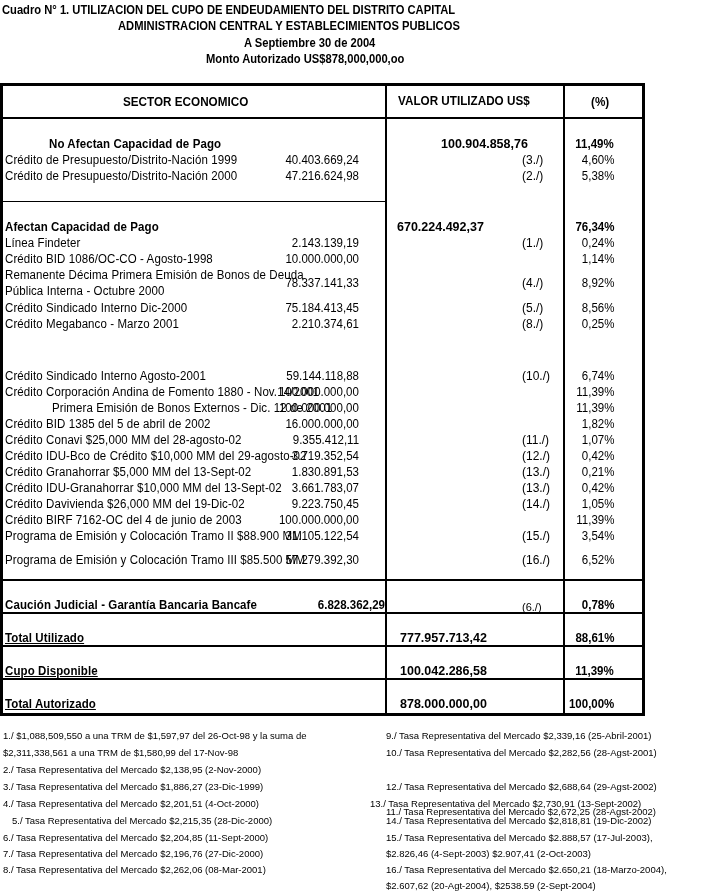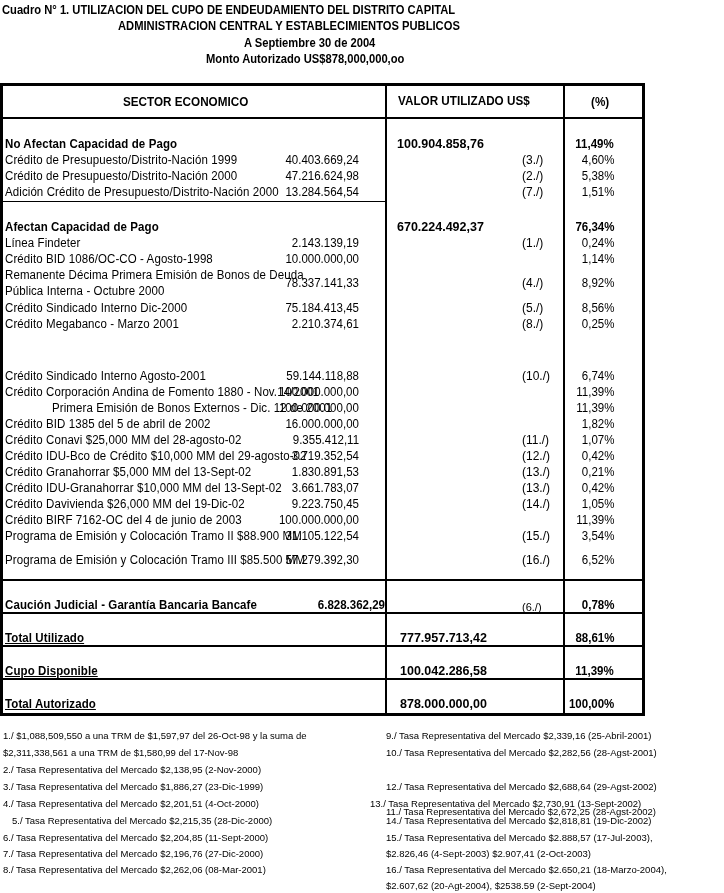--- a/index.html
+++ b/index.html
@@ -47,42 +47,36 @@
   <div class="hline" style="top:493px;"></div>
   <div class="hline" style="top:526px;"></div>
   <div class="hline" style="top:559px;"></div>
   <div class="hline" style="top:592px;"></div>
   <div style="position:absolute;left:0;width:382px;top:115px;height:1px;background:#000;"></div>
 
   <div class="cell hdr" style="left:120px;top:8px;">SECTOR ECONOMICO</div>
   <div class="cell hdr" style="left:395px;top:7px;">VALOR UTILIZADO US$</div>
   <div class="cell hdr" style="left:588px;top:8px;">(%)</div>
 
-  <div class="row" style="top:50px;">
+  <div class="row" style="top:50px;margin-left:44px;">
     <span class="sector b">No Afectan Capacidad de Pago</span>
     <span class="b" style="position:absolute;left:394px;font-size:12.5px;line-height:16px;">100.904.858,76</span>
     <span class="pct b">11,49%</span>
   </div>
   <div class="row" style="top:66px;">
     <span class="sector">Crédito de Presupuesto/Distrito-Nación 1999</span>
     <span class="val">40.403.669,24</span>
     <span class="note">(3./)</span>
     <span class="pct">4,60%</span>
   </div>
   <div class="row" style="top:82px;">
     <span class="sector">Crédito de Presupuesto/Distrito-Nación 2000</span>
     <span class="val">47.216.624,98</span>
     <span class="note">(2./)</span>
     <span class="pct">5,38%</span>
-  </div>
-  <div class="row" style="top:98px;">
-    <span class="sector">Adición Crédito de Presupuesto/Distrito-Nación 2000</span>
-    <span class="val">13.284.564,54</span>
-    <span class="note">(7./)</span>
-    <span class="pct">1,51%</span>
   </div>
 
   <div class="row" style="top:133px;">
     <span class="sector b">Afectan Capacidad de Pago</span>
     <span class="b" style="position:absolute;left:394px;font-size:12.5px;line-height:16px;">670.224.492,37</span>
     <span class="pct b">76,34%</span>
   </div>
   <div class="row" style="top:149px;">
     <span class="sector">Línea Findeter</span>
     <span class="val">2.143.139,19</span>

